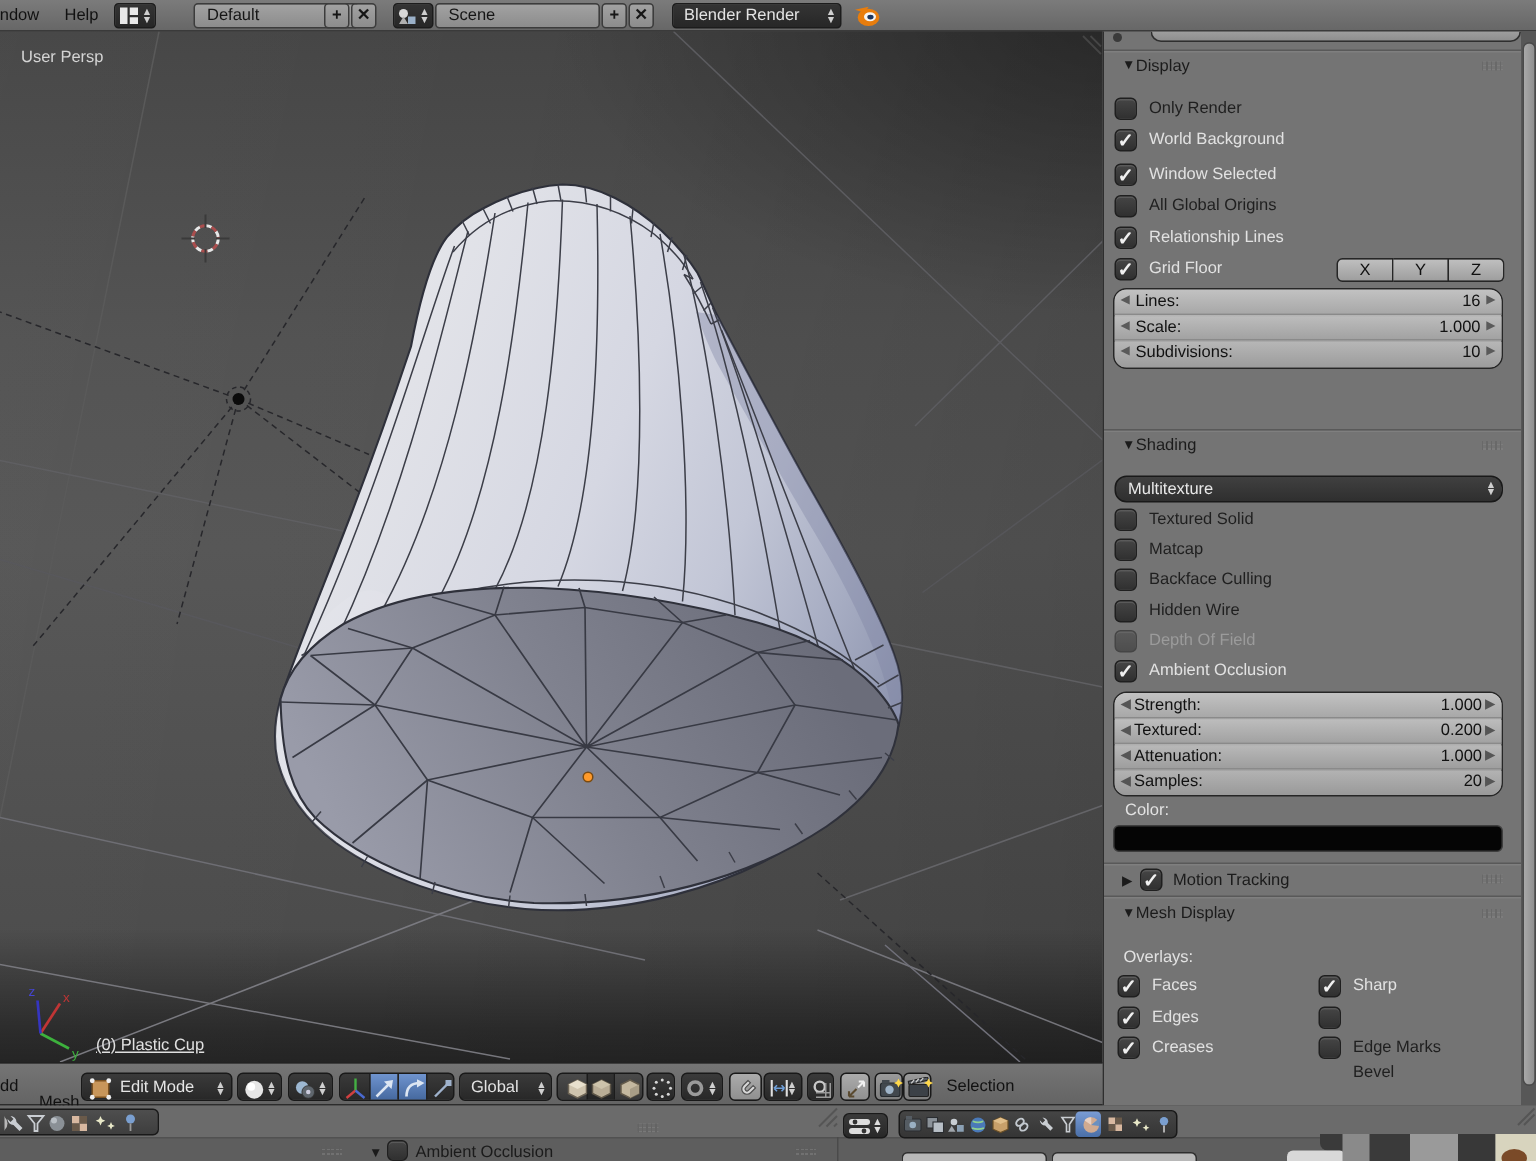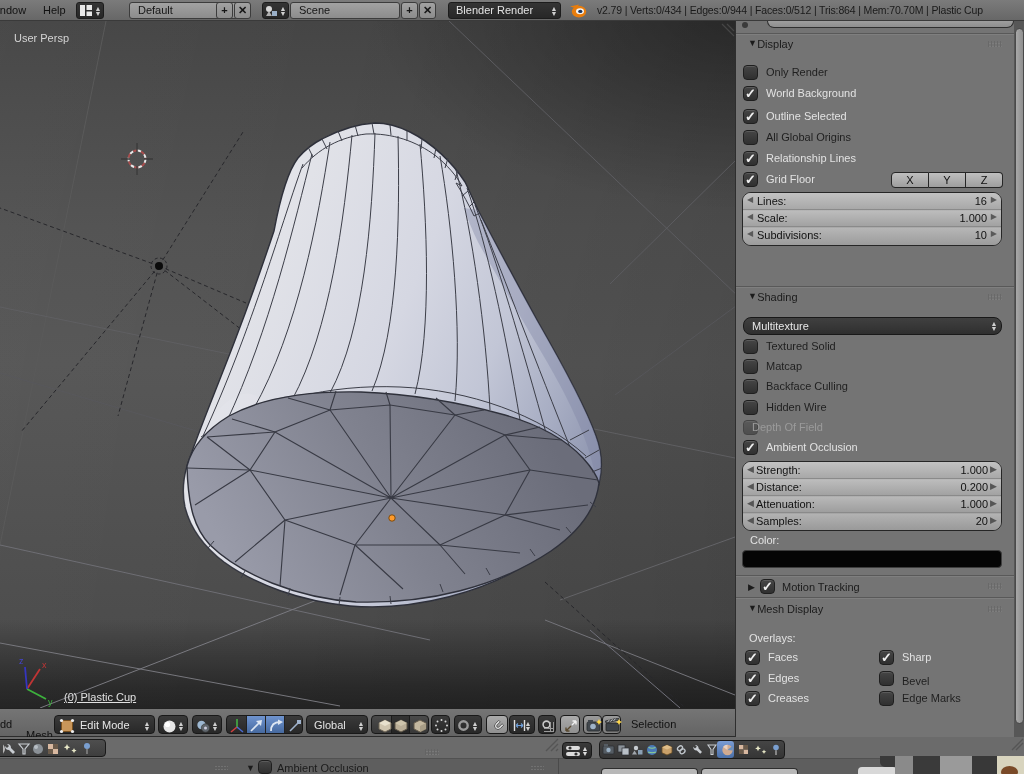--- a/index.html
+++ b/index.html
@@ -72,21 +72,20 @@
     <div class="lt" style="left:419px;top:2px;width:17px;height:17px;padding:0;text-align:center;font-weight:bold;line-height:15px;">✕</div>
     <div class="dk" style="left:448px;top:2px;width:113px;height:17px;color:#e3e3e3;font-size:11px;line-height:14px;padding-left:7px;">Blender Render
       <div class="updn" style="right:2px;top:3px;">▲<br>▼</div>
     </div>
     <svg style="left:569px;top:3px;" width="18" height="15" viewBox="0 0 18 15">
       <ellipse cx="10" cy="8.6" rx="7.2" ry="5.8" fill="#e87d0d"></ellipse>
       <ellipse cx="11" cy="8.2" rx="4" ry="3" fill="#f4f4f4"></ellipse>
       <ellipse cx="11.3" cy="8.4" rx="2.1" ry="1.6" fill="#1b355e"></ellipse>
       <path d="M1 3.5 L10 1.5 L7.5 5.5 Z" fill="#e87d0d"></path>
     </svg>
-    <div class="t" style="left:597px;top:4px;color:#1a1a1a;font-size:10.5px;letter-spacing:-0.15px;">v2.79 | Verts:0/434 | Edges:0/944 | Faces:0/512 | Tris:864 | Mem:70.70M | Plastic Cup</div>
   </div>
   <div id="vp">
     <svg style="left:0;top:0;" width="735" height="687" viewBox="0 21 735 687">
       <defs>
         <linearGradient id="bodyg" gradientUnits="userSpaceOnUse" x1="240" y1="280" x2="610" y2="440">
           <stop offset="0" stop-color="#e3e4e9"></stop>
           <stop offset="0.4" stop-color="#d5d7e2"></stop>
           <stop offset="0.65" stop-color="#c2c6d6"></stop>
           <stop offset="0.85" stop-color="#a6acc2"></stop>
           <stop offset="1" stop-color="#8e95af"></stop>
@@ -214,21 +213,21 @@
     <div style="left:31px;top:0;width:247px;height:7px;background:linear-gradient(#9e9e9e,#8e8e8e);border:1px solid #2f2f2f;border-top:none;border-radius:0 0 7px 7px;"></div>
     <div style="left:6px;top:1px;width:6px;height:6px;background:#3a3a3a;border-radius:50%;"></div>
     <div class="sep" style="left:0;top:12px;width:289px;"></div>
     <div class="ph" style="left:12px;top:17px;"><span style="font-size:9px;">▼</span>&nbsp;&nbsp; Display</div>
     <div class="grip" style="left:252px;top:20px;"></div>
     <div class="cb" style="left:7px;top:44px;"></div>
       <div class="cbloff" style="left:30px;top:45px;">Only Render</div>
     <div class="cb on" style="left:7px;top:65px;"></div>
       <div class="cblab" style="left:30px;top:66px;">World Background</div>
     <div class="cb on" style="left:7px;top:88px;"></div>
-      <div class="cblab" style="left:30px;top:89px;">Outline Selected</div>
+      <div class="cblab" style="left:30px;top:89px;">Window Selected</div>
     <div class="cb" style="left:7px;top:109px;"></div>
       <div class="cbloff" style="left:30px;top:110px;">All Global Origins</div>
     <div class="cb on" style="left:7px;top:130px;"></div>
       <div class="cblab" style="left:30px;top:131px;">Relationship Lines</div>
     <div class="cb on" style="left:7px;top:151px;"></div>
       <div class="cblab" style="left:30px;top:152px;">Grid Floor</div>
     <div class="lbtn" style="left:155px;top:151px;width:38px;height:16px;line-height:14px;border-radius:4px 0 0 4px;">X</div>
     <div class="lbtn" style="left:193px;top:151px;width:37px;height:16px;line-height:14px;border-radius:0;border-left:none;">Y</div>
     <div class="lbtn" style="left:230px;top:151px;width:37px;height:16px;line-height:14px;border-radius:0 4px 4px 0;border-left:none;">Z</div>
     <div style="left:6px;top:171px;width:260px;height:54px;border:1px solid #262626;border-radius:9px;background:linear-gradient(#c0c0c0,#9d9d9d);overflow:hidden;">
@@ -257,31 +256,31 @@
     </div>
     <div class="cb" style="left:7px;top:318px;"></div>
       <div class="cbloff" style="left:30px;top:319px;">Textured Solid</div>
     <div class="cb" style="left:7px;top:338px;"></div>
       <div class="cbloff" style="left:30px;top:339px;">Matcap</div>
     <div class="cb" style="left:7px;top:358px;"></div>
       <div class="cbloff" style="left:30px;top:359px;">Backface Culling</div>
     <div class="cb" style="left:7px;top:379px;"></div>
       <div class="cbloff" style="left:30px;top:380px;">Hidden Wire</div>
     <div class="cb" style="left:7px;top:399px;opacity:.55;"></div>
-      <div class="cblab" style="left:16px;top:400px;color:#9b9b9b;">Depth Of Field</div>
+      <div class="cblab" style="left:30px;top:400px;color:#9b9b9b;">Depth Of Field</div>
     <div class="cb on" style="left:7px;top:419px;"></div>
       <div class="cblab" style="left:30px;top:420px;">Ambient Occlusion</div>
     <div style="left:6px;top:440px;width:260px;height:70px;border:1px solid #262626;border-radius:9px;background:linear-gradient(#c0c0c0,#9d9d9d);overflow:hidden;">
       <div style="left:0;top:0;width:260px;height:17px;background:linear-gradient(#c2c2c2,#a8a8a8);border-bottom:1px solid #8a8a8a;"></div>
       <div style="left:0;top:18px;width:260px;height:16px;background:linear-gradient(#bcbcbc,#a2a2a2);border-bottom:1px solid #8a8a8a;"></div>
       <div style="left:0;top:35px;width:260px;height:16px;background:linear-gradient(#b8b8b8,#9e9e9e);border-bottom:1px solid #8a8a8a;"></div>
       <div style="left:0;top:52px;width:260px;height:17px;background:linear-gradient(#b2b2b2,#989898);"></div>
       <div class="t" style="left:13px;top:2px;">Strength:</div>
         <div class="t" style="right:13px;top:2px;">1.000</div>
-      <div class="t" style="left:13px;top:19px;">Distance:</div>
+      <div class="t" style="left:13px;top:19px;">Textured:</div>
         <div class="t" style="right:13px;top:19px;">0.200</div>
       <div class="t" style="left:13px;top:36px;">Attenuation:</div>
         <div class="t" style="right:13px;top:36px;">1.000</div>
       <div class="t" style="left:13px;top:53px;">Samples:</div>
         <div class="t" style="right:13px;top:53px;">20</div>
       <div class="t" style="left:4px;top:2px;color:#555;font-size:9px;">◀</div>
         <div class="t" style="right:4px;top:2px;color:#555;font-size:9px;">▶</div>
       <div class="t" style="left:4px;top:19px;color:#555;font-size:9px;">◀</div>
         <div class="t" style="right:4px;top:19px;color:#555;font-size:9px;">▶</div>
       <div class="t" style="left:4px;top:36px;color:#555;font-size:9px;">◀</div>
@@ -300,21 +299,21 @@
     <div class="ph" style="left:12px;top:582px;"><span style="font-size:9px;">▼</span>&nbsp;&nbsp; Mesh Display</div>
     <div class="grip" style="left:252px;top:585px;"></div>
     <div class="cblab" style="left:13px;top:611px;">Overlays:</div>
     <div class="cb on" style="left:9px;top:629px;"></div>
       <div class="cblab" style="left:32px;top:630px;">Faces</div>
     <div class="cb on" style="left:143px;top:629px;"></div>
       <div class="cblab" style="left:166px;top:630px;">Sharp</div>
     <div class="cb on" style="left:9px;top:650px;"></div>
       <div class="cblab" style="left:32px;top:651px;">Edges</div>
     <div class="cb" style="left:143px;top:650px;"></div>
-      <div class="cbloff" style="left:166px;top:654px;text-align:center;">Bevel</div>
+      <div class="cbloff" style="left:166px;top:688px;text-align:center;">Bevel</div>
     <div class="cb on" style="left:9px;top:670px;"></div>
       <div class="cblab" style="left:32px;top:671px;">Creases</div>
     <div class="cb" style="left:143px;top:670px;"></div>
       <div class="cbloff" style="left:166px;top:671px;">Edge Marks</div>
     <div style="left:278px;top:0;width:11px;height:716px;background:#575757;"></div>
     <div style="left:279px;top:7px;width:9px;height:696px;background:linear-gradient(90deg,#a8a8a8,#8f8f8f);border:1px solid #4a4a4a;border-radius:5px;"></div>
   </div>
   <div id="h3d">
     <div class="t" style="left:0;top:9px;">dd</div>
     <div class="t" style="left:26px;top:9px;margin-top:11px;">Mesh</div>

